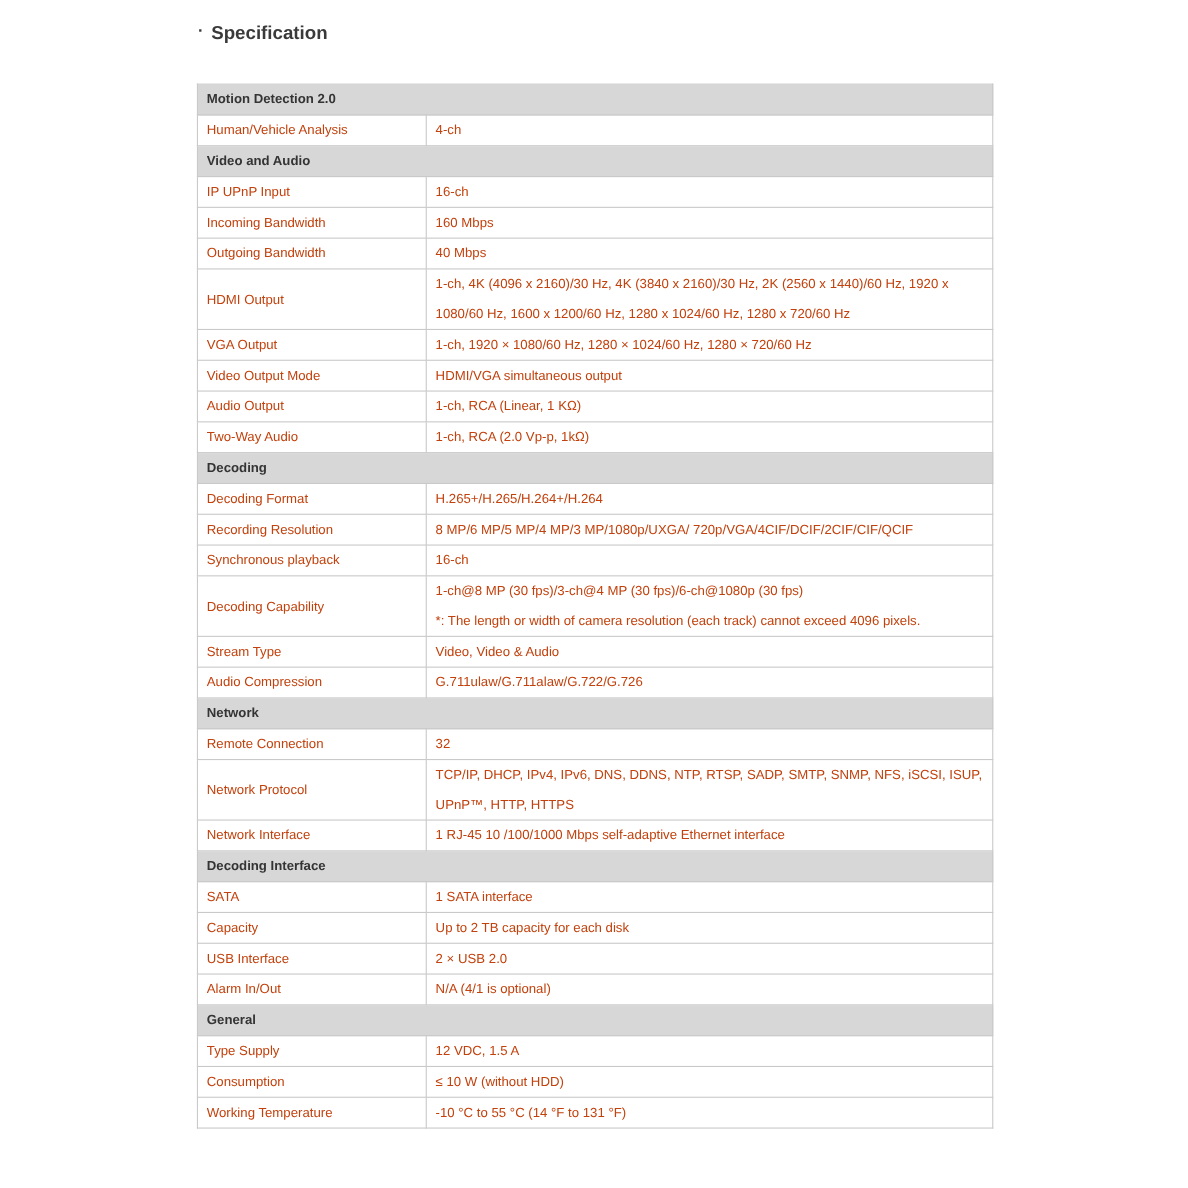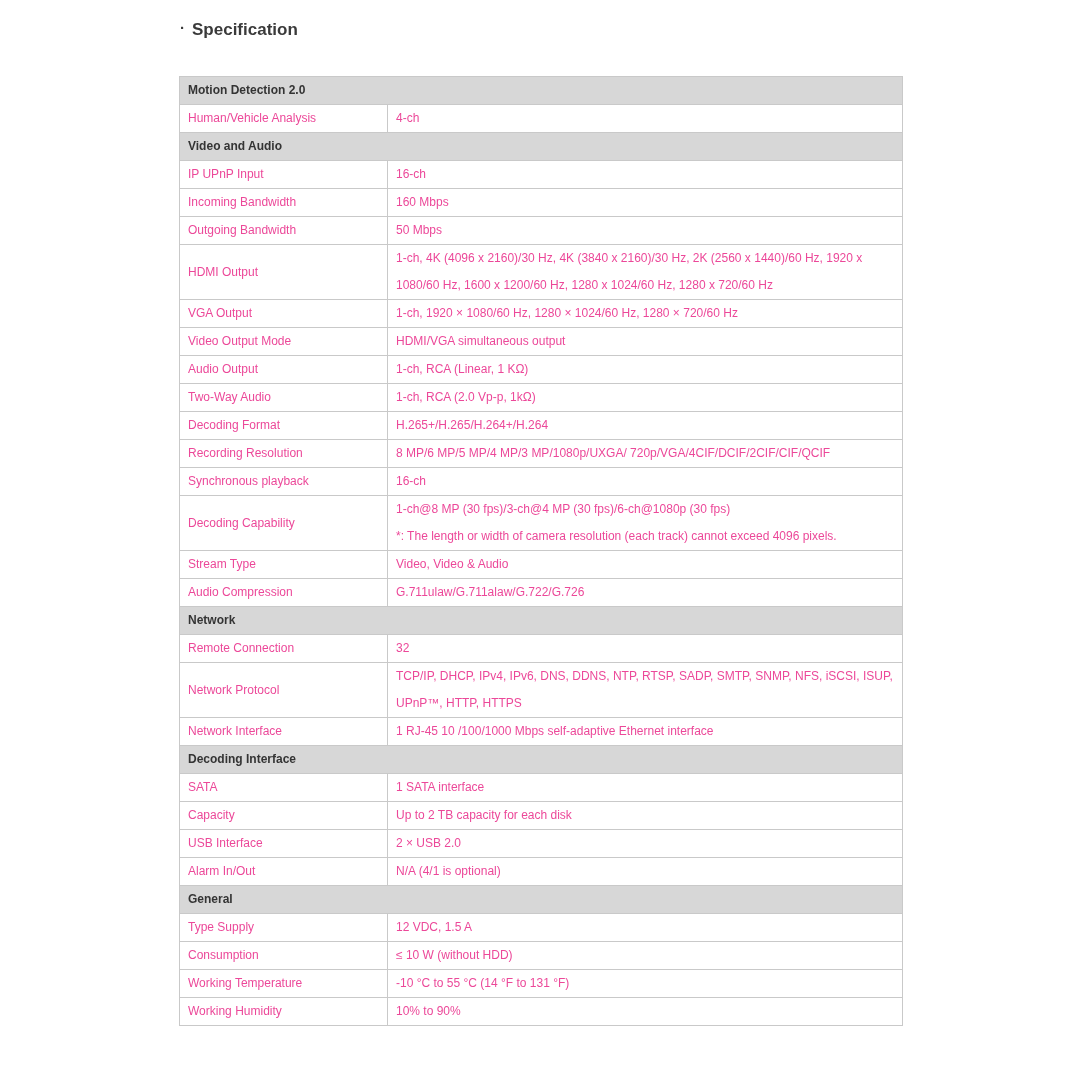--- a/index.html
+++ b/index.html
@@ -34,21 +34,21 @@
     border-collapse: collapse;
     width: 724px;
     table-layout: fixed;
     margin-top: 36px;
   }
   table.spec td {
     border: 1px solid #c9c9c9;
     padding: 0 8px;
     font-size: 12px;
     line-height: 27px;
-    color: #ec4899;
+    color: #c2410c;
     vertical-align: middle;
     overflow-wrap: break-word;
   }
   tr.section-row td {
     background: #d7d7d7;
     font-weight: 700;
     color: #343434;
   }
   td.value {
     white-space: pre-line;
@@ -87,21 +87,21 @@
     <td class="value">16-ch</td>
   </tr>
 
   <tr>
     <td class="label">Incoming Bandwidth</td>
     <td class="value">160 Mbps</td>
   </tr>
 
   <tr>
     <td class="label">Outgoing Bandwidth</td>
-    <td class="value">50 Mbps</td>
+    <td class="value">40 Mbps</td>
   </tr>
 
   <tr>
     <td class="label">HDMI Output</td>
     <td class="value">1-ch, 4K (4096 x 2160)/30 Hz, 4K (3840 x 2160)/30 Hz, 2K (2560 x 1440)/60 Hz, 1920 x 1080/60 Hz, 1600 x 1200/60 Hz, 1280 x 1024/60 Hz, 1280 x 720/60 Hz</td>
   </tr>
 
   <tr>
     <td class="label">VGA Output</td>
     <td class="value">1-ch, 1920 × 1080/60 Hz, 1280 × 1024/60 Hz, 1280 × 720/60 Hz</td>
@@ -115,20 +115,23 @@
   <tr>
     <td class="label">Audio Output</td>
     <td class="value">1-ch, RCA (Linear, 1 KΩ)</td>
   </tr>
 
   <tr>
     <td class="label">Two-Way Audio</td>
     <td class="value">1-ch, RCA (2.0 Vp-p, 1kΩ)</td>
   </tr>
 
+  <tr class="section-row">
+    <td colspan="2">Decoding</td>
+  </tr>
 
   <tr>
     <td class="label">Decoding Format</td>
     <td class="value">H.265+/H.265/H.264+/H.264</td>
   </tr>
 
   <tr>
     <td class="label">Recording Resolution</td>
     <td class="value">8 MP/6 MP/5 MP/4 MP/3 MP/1080p/UXGA/ 720p/VGA/4CIF/DCIF/2CIF/CIF/QCIF</td>
   </tr>
@@ -209,19 +212,15 @@
   <tr>
     <td class="label">Consumption</td>
     <td class="value">≤ 10 W (without HDD)</td>
   </tr>
 
   <tr>
     <td class="label">Working Temperature</td>
     <td class="value">-10 °C to 55 °C (14 °F to 131 °F)</td>
   </tr>
 
-  <tr>
-    <td class="label">Working Humidity</td>
-    <td class="value">10% to 90%</td>
-  </tr>
 </tbody>
   </table>
 </div>
 
 </body></html>

